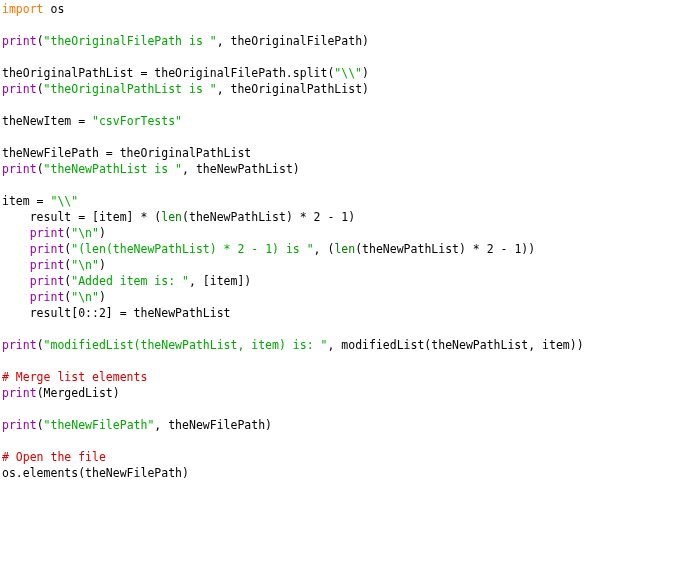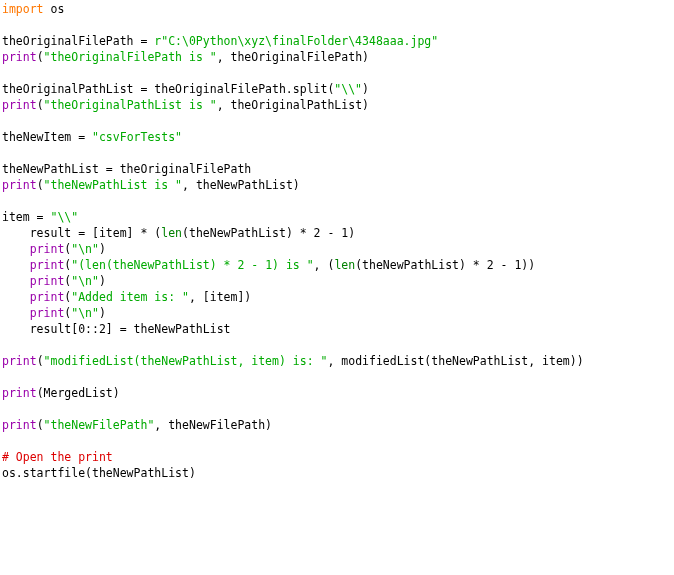--- a/index.html
+++ b/index.html
@@ -41,41 +41,41 @@
   .t-print   { color: #9900aa; }
   .t-string  { color: #00aa00; }
   .t-comment { color: #dd0000; }
 </style>
 </head>
 <body>
 
 <div id="code-editor">
     <div class="code-line"><span class="t-kw">import</span><span class="t-plain"> os</span></div>
     <div class="code-line">&nbsp;</div>
-    <div class="code-line"><span class="t-plain">theOriginalFilePath = </span><span class="t-string">r"C:\0Python\xyz\finalFolder\4348aaa.jpg"</span></div>
     <div class="code-line"><span class="t-print">print</span><span class="t-plain">(</span><span class="t-string">"theOriginalFilePath is "</span><span class="t-plain">, theOriginalFilePath)</span></div>
     <div class="code-line">&nbsp;</div>
     <div class="code-line"><span class="t-plain">theOriginalPathList = theOriginalFilePath.split(</span><span class="t-string">"\\"</span><span class="t-plain">)</span></div>
     <div class="code-line"><span class="t-print">print</span><span class="t-plain">(</span><span class="t-string">"theOriginalPathList is "</span><span class="t-plain">, theOriginalPathList)</span></div>
     <div class="code-line">&nbsp;</div>
     <div class="code-line"><span class="t-plain">theNewItem = </span><span class="t-string">"csvForTests"</span></div>
     <div class="code-line">&nbsp;</div>
-    <div class="code-line"><span class="t-plain">theNewPathList = theOriginalFilePath</span></div>
+    <div class="code-line"><span class="t-plain">theNewFilePath = theOriginalPathList</span></div>
     <div class="code-line"><span class="t-print">print</span><span class="t-plain">(</span><span class="t-string">"theNewPathList is "</span><span class="t-plain">, theNewPathList)</span></div>
     <div class="code-line">&nbsp;</div>
     <div class="code-line"><span class="t-plain">item = </span><span class="t-string">"\\"</span></div>
     <div class="code-line"><span class="t-plain">    result = [item] * (</span><span class="t-builtin">len</span><span class="t-plain">(theNewPathList) * 2 - 1)</span></div>
     <div class="code-line"><span class="t-plain">    </span><span class="t-print">print</span><span class="t-plain">(</span><span class="t-string">"\n"</span><span class="t-plain">)</span></div>
     <div class="code-line"><span class="t-plain">    </span><span class="t-print">print</span><span class="t-plain">(</span><span class="t-string">"(len(theNewPathList) * 2 - 1) is "</span><span class="t-plain">, (</span><span class="t-builtin">len</span><span class="t-plain">(theNewPathList) * 2 - 1))</span></div>
     <div class="code-line"><span class="t-plain">    </span><span class="t-print">print</span><span class="t-plain">(</span><span class="t-string">"\n"</span><span class="t-plain">)</span></div>
     <div class="code-line"><span class="t-plain">    </span><span class="t-print">print</span><span class="t-plain">(</span><span class="t-string">"Added item is: "</span><span class="t-plain">, [item])</span></div>
     <div class="code-line"><span class="t-plain">    </span><span class="t-print">print</span><span class="t-plain">(</span><span class="t-string">"\n"</span><span class="t-plain">)</span></div>
     <div class="code-line"><span class="t-plain">    result[0::2] = theNewPathList</span></div>
     <div class="code-line">&nbsp;</div>
     <div class="code-line"><span class="t-print">print</span><span class="t-plain">(</span><span class="t-string">"modifiedList(theNewPathList, item) is: "</span><span class="t-plain">, modifiedList(theNewPathList, item))</span></div>
     <div class="code-line">&nbsp;</div>
+    <div class="code-line"><span class="t-comment"># Merge list elements</span></div>
     <div class="code-line"><span class="t-print">print</span><span class="t-plain">(MergedList)</span></div>
     <div class="code-line">&nbsp;</div>
     <div class="code-line"><span class="t-print">print</span><span class="t-plain">(</span><span class="t-string">"theNewFilePath"</span><span class="t-plain">, theNewFilePath)</span></div>
     <div class="code-line">&nbsp;</div>
-    <div class="code-line"><span class="t-comment"># Open the print</span></div>
-    <div class="code-line"><span class="t-plain">os.startfile(theNewPathList)</span></div>
+    <div class="code-line"><span class="t-comment"># Open the file</span></div>
+    <div class="code-line"><span class="t-plain">os.elements(theNewFilePath)</span></div>
   </div>
 
 </body></html>

